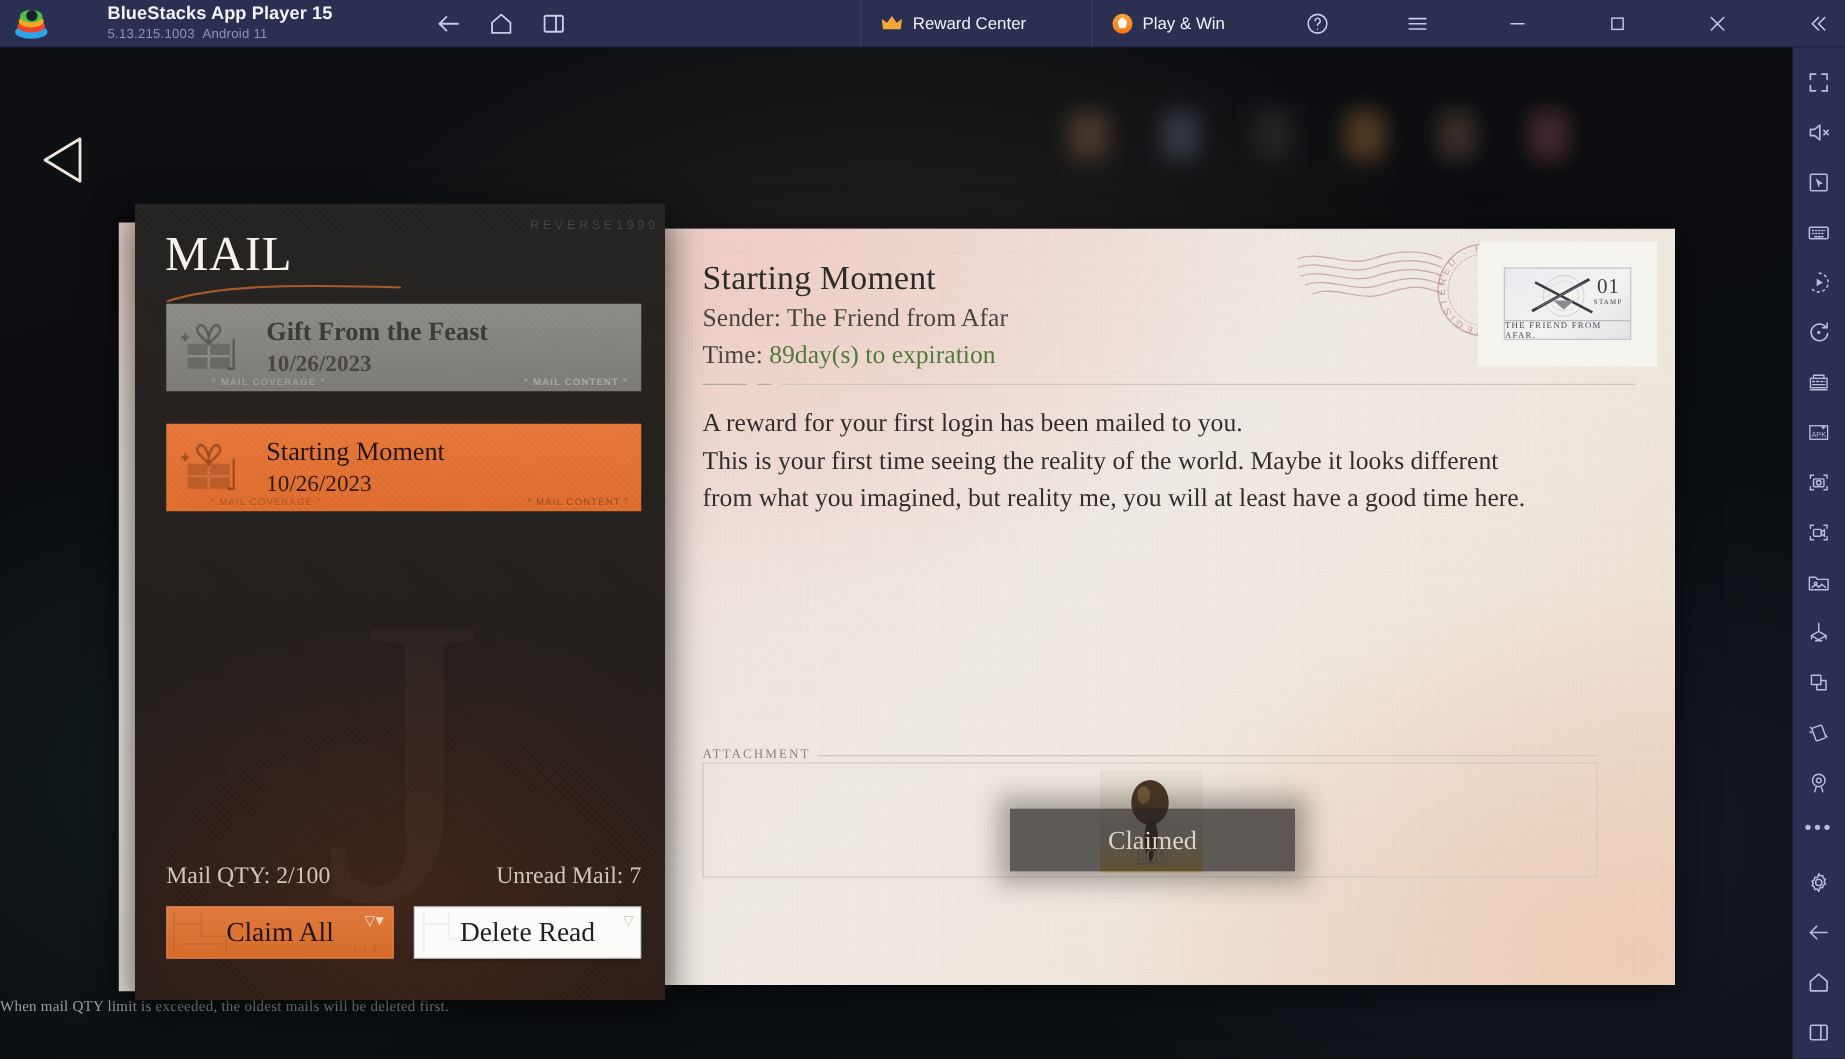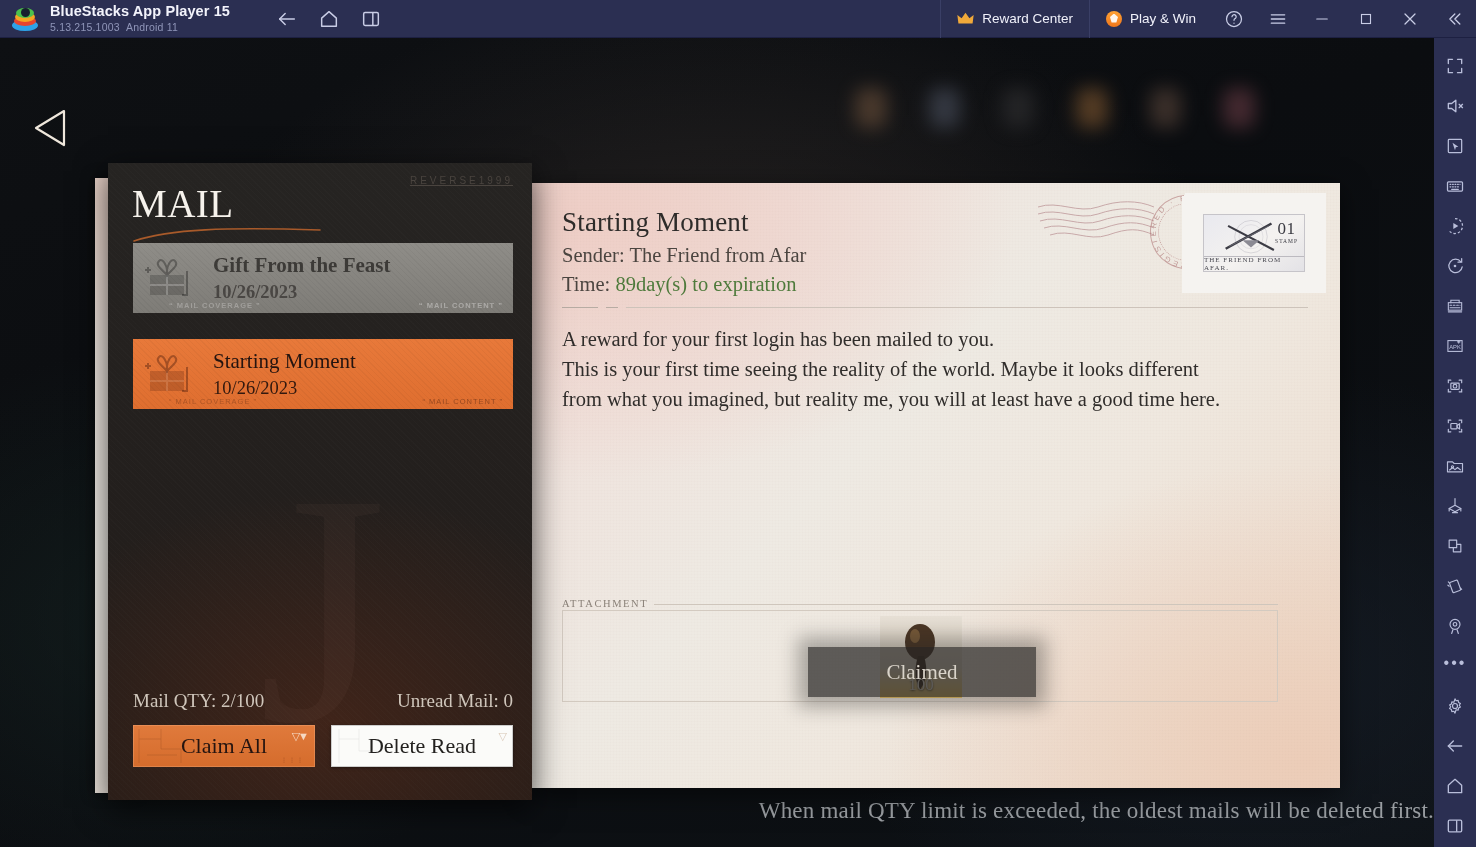--- a/index.html
+++ b/index.html
@@ -4,20 +4,21 @@
 <style>
   * { margin:0; padding:0; box-sizing:border-box; }
   html,body { width:1476px; height:847px; overflow:hidden; background:#0b0d12; }
   body { font-family:"Liberation Sans", sans-serif; }
 
   
   #titlebar{
     position:absolute; left:0; top:0; width:1476px; height:38px;
     background:#2b2f52; display:flex; align-items:center; color:#e7e9f5;
     border-bottom:1px solid #1d2042;
+    gap:36px;
   }
   #bs-logo{ width:26px;height:26px;margin-left:12px;position:relative;flex:none; }
   #bs-logo i{ position:absolute;left:0;border-radius:50%;display:block; }
   .title-wrap{ margin-left:12px; line-height:1.05; }
   .title-main{ font-size:14.5px; font-weight:600; letter-spacing:.1px; color:#f2f3fb;}
   .title-sub{ font-size:10.5px; color:#8f95b8; margin-top:2px; letter-spacing:.2px;}
   .nav-icons{ display:flex; align-items:center; gap:20px; margin-left:46px; }
   .nav-icons .ic{ width:22px;height:22px; color:#c9cde6; cursor:pointer; }
   .tb-spacer{ flex:1; }
   .tb-pill{
@@ -43,22 +44,22 @@
       radial-gradient(620px 420px at 88% 78%, rgba(26,34,46,.6), rgba(0,0,0,0) 72%),
       linear-gradient(160deg,#0e1013 0%,#0b0d10 40%,#0d1115 100%);
   }
   #bg-blur-icons{ position:absolute; left:855px; top:50px; width:400px; height:60px;
      display:flex; gap:42px; filter:blur(9px); opacity:.75;}
   .bgic{ width:40px;height:40px;border-radius:9px;}
   #bg-back-arrow{
     position:absolute; left:30px; top:68px; width:40px; height:44px; cursor:pointer;
   }
   #bg-hint{
-    position:absolute; left:0; top:760px; width:1434px; text-align:right;
-    font-family:"Liberation Serif", serif; font-size:23px; color:#b8bcc0; opacity:.82;
+    position:absolute; left:0; top:760px; width:1434px; text-align:left;
+    font-family:"Liberation Serif", serif; font-size:12px; color:#b8bcc0; opacity:.82;
     letter-spacing:.2px;
   }
 
   
   #mail-popup{ position:absolute; left:95px; top:140px; width:1245px; height:615px; }
   #paper-left-strip{
     position:absolute; left:0; top:0; width:40px; height:615px;
     background:linear-gradient(180deg,#e9d2c8 0%,#efe6df 28%,#f2efe9 60%,#ece4dc 100%);
     box-shadow:0 0 14px rgba(0,0,0,.55);
   }
@@ -146,22 +147,22 @@
     overflow:hidden;
   }
   #mail-panel:before{
     content:""; position:absolute; inset:0; opacity:.5; pointer-events:none;
     background-image:repeating-linear-gradient(45deg, rgba(255,255,255,.022) 0 1px, rgba(0,0,0,0) 1px 4px);
   }
   #panel-watermark{
     position:absolute; left:150px; top:330px; font-family:"Liberation Serif",serif;
     font-size:330px; color:rgba(255,210,180,.035); line-height:.7; pointer-events:none;
   }
-  #brand{ position:absolute; right:19px; top:12px; font-size:10px; letter-spacing:3px;
-    color:#4a443f; font-family:"Liberation Sans",sans-serif;text-decoration:underline;}
+  #brand{ position:absolute; right:5px; top:12px; font-size:10px; letter-spacing:3px;
+    color:#4a443f; font-family:"Liberation Sans",sans-serif;}
   #panel-title{ position:absolute; left:24px; top:18px; font-family:"Liberation Serif",serif;
     font-size:39px; color:#f6f2ec; letter-spacing:.5px;}
   #title-swoosh{ position:absolute; left:22px; top:62px; }
 
   .mail-item{
     position:absolute; left:25px; width:380px; height:70px; cursor:pointer;
     display:flex; align-items:center; overflow:hidden;
   }
   .mail-item.read{ background:linear-gradient(180deg,#8f8d88,#7e7c77); }
   .mail-item.sel{ background:linear-gradient(180deg,#e8793a,#df6e2f); }
@@ -420,21 +421,21 @@
         <div class="mi-text">
           <div class="mi-title">Starting Moment</div>
           <div class="mi-date">10/26/2023</div>
         </div>
         <div class="mi-tag2">“ MAIL COVERAGE ”</div>
         <div class="mi-tag">“ MAIL CONTENT ”</div>
       </div>
 
       <div id="qty-row">
         <span>Mail QTY: 2/100</span>
-        <span>Unread Mail: 0</span>
+        <span>Unread Mail: 7</span>
       </div>
 
       <div id="btn-row">
         <div class="gbtn primary">
           <svg class="deco" viewBox="0 0 182 42" fill="none" stroke="rgba(90,40,15,.55)" stroke-width="1">
             <path d="M6 4v34M6 14h22M28 4v20M28 24h20M48 24v14M14 30h30"></path>
           </svg>
           <span>Claim All</span>
           <span class="chev">▽▼</span>
           <span class="dots">⋮⋮⋮</span>

